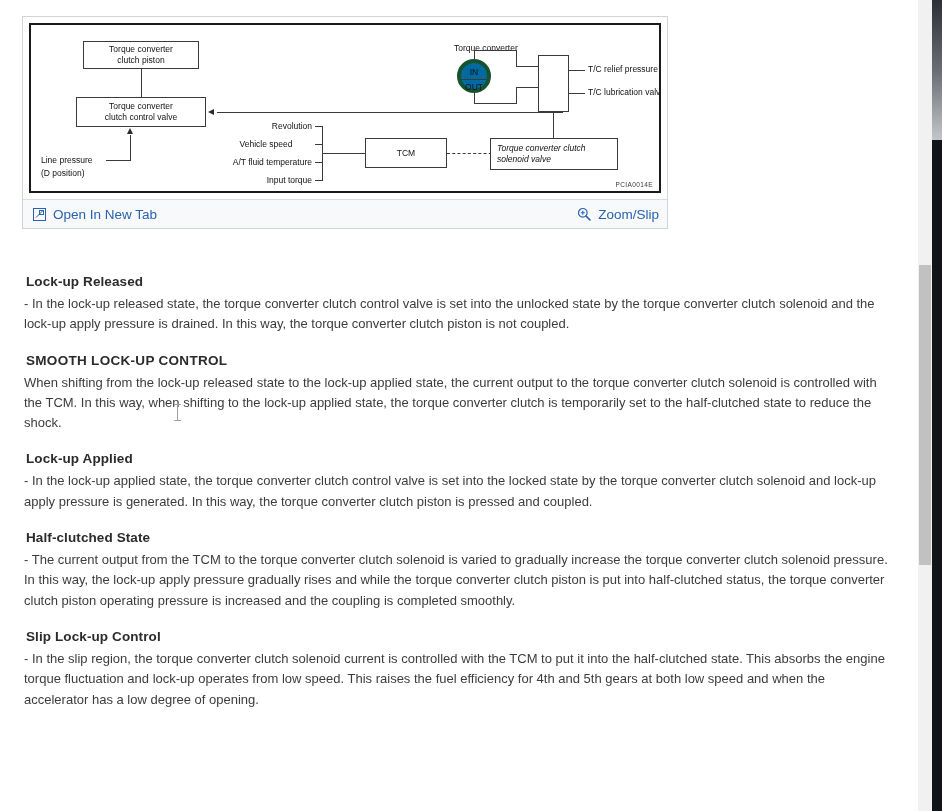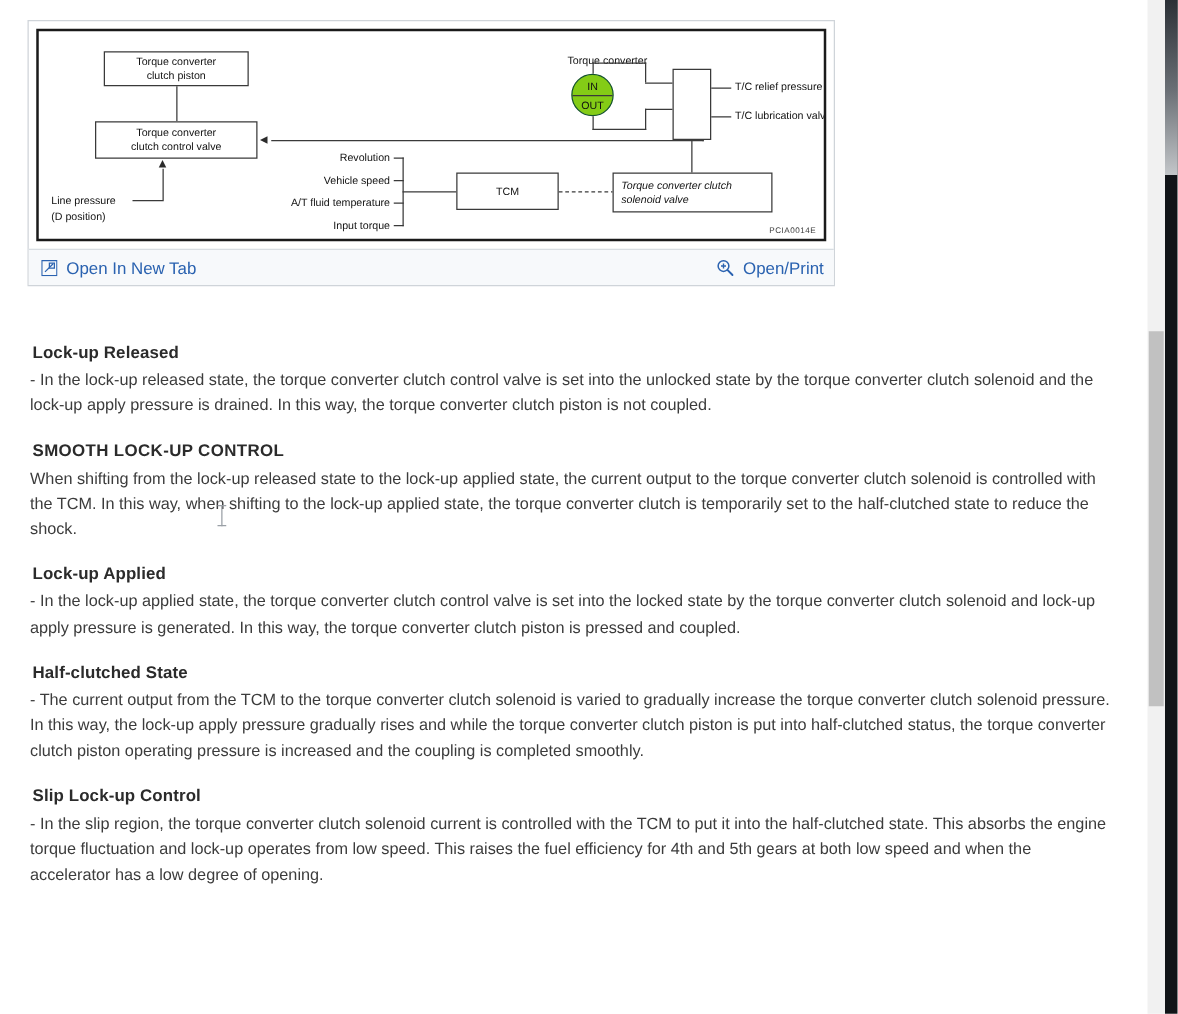--- a/index.html
+++ b/index.html
@@ -82,24 +82,24 @@
     position: absolute;
     width: 0; height: 0;
   }
   .arrow-left  { border-top: 3.5px solid transparent; border-bottom: 3.5px solid transparent; border-right: 6px solid #2b2b2b; }
   .arrow-right { border-top: 3.5px solid transparent; border-bottom: 3.5px solid transparent; border-left: 6px solid #2b2b2b; }
   .arrow-up    { border-left: 3.5px solid transparent; border-right: 3.5px solid transparent; border-bottom: 6px solid #2b2b2b; }
 
   .tc-circle {
     position: absolute;
     width: 34px; height: 34px;
-    border: 1px solid #14532d;
+    border: 4px solid #14532d;
     border-radius: 50%;
     box-sizing: border-box;
-    background: #84cc16;
+    background: #0369a1;
   }
   .tc-circle .mid {
     position: absolute;
     left: 0; right: 0; top: 16px;
     height: 1px; background: #3a3a3a;
   }
   .tc-circle .in, .tc-circle .out {
     position: absolute;
     left: 0; right: 0;
     text-align: center;
@@ -243,21 +243,21 @@
       <div class="dline v" style="left:99px; top:110px; height:25px;"></div>
       <div class="arrow-up" style="left:96px; top:103px;"></div>
 
       <div class="dline h" style="left:186px; top:87px; width:346px;"></div>
       <div class="arrow-left" style="left:177px; top:84px;"></div>
       <div class="dline v" style="left:531px; top:62px; height:26px;"></div>
 
       <div class="dlabel" style="left:189px; top:96px; width:92px; text-align:right;">
         <span>Revolution</span>
       </div>
-      <div class="dlabel" style="left:189px; top:114px; width:92px; text-align:right;">
+      <div class="dlabel" style="left:189px; top:114px; width:92px; text-align:center;">
         <span>Vehicle speed</span>
       </div>
       <div class="dlabel" style="left:160px; top:132px; width:121px; text-align:right;">
         <span>A/T fluid temperature</span>
       </div>
       <div class="dlabel" style="left:189px; top:150px; width:92px; text-align:right;">
         <span>Input torque</span>
       </div>
 
       <div class="dline h" style="left:284px; top:101px; width:8px;"></div>
@@ -327,21 +327,21 @@
         <span>Open In New Tab</span>
       </div>
       <div class="tool-link">
         <span>
           <svg width="14" height="14" viewBox="0 0 14 14">
             <circle cx="5.8" cy="5.8" r="4.3" fill="none" stroke="#2a62b0" stroke-width="1.2"></circle>
             <path d="M9.1 9.1 L13 13" stroke="#2a62b0" stroke-width="1.6" fill="none" stroke-linecap="round"></path>
             <path d="M3.8 5.8 H7.8 M5.8 3.8 V7.8" stroke="#2a62b0" stroke-width="1.1" fill="none"></path>
           </svg>
         </span>
-        <span>Open/Print</span>
+        <span>Zoom/Slip</span>
       </div>
     </div>
   </div>
 
   <div class="content">
 
     <div class="section">
       <h3>Lock-up Released</h3>
       <p> -  In the lock-up released state, the torque converter clutch control valve is set into the unlocked state by the torque converter clutch solenoid and the lock-up apply pressure is drained.
  In this way, the torque converter clutch piston is not coupled.</p>

